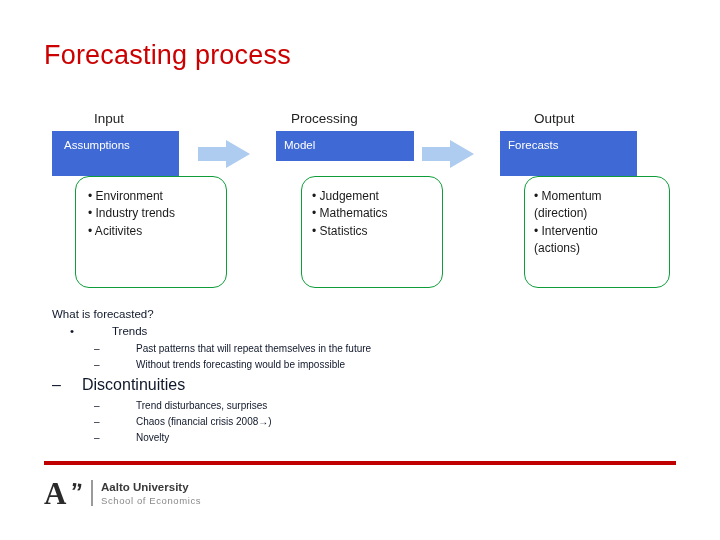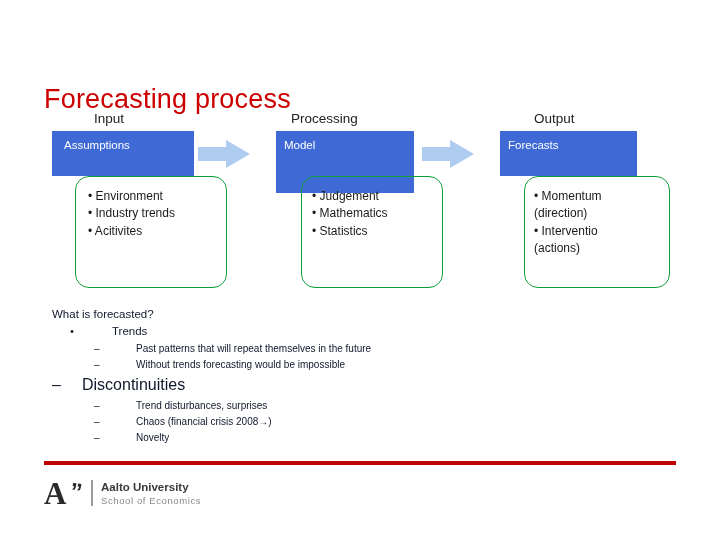--- a/index.html
+++ b/index.html
@@ -21,21 +21,20 @@
     height: 540px;
   }
   .title {
     position: absolute;
     left: 44px;
     top: 40px;
     font-size: 27px;
     color: #cc0000;
     letter-spacing: 0.2px;
     white-space: nowrap;
-    margin-top: 44px;
   }
 
   
   .col-header {
     position: absolute;
     font-size: 13.5px;
     color: #222222;
     white-space: nowrap;
   }
   #hdr-input   { left: 94px;  top: 111px; }
@@ -44,22 +43,22 @@
 
   
   .blue-box {
     position: absolute;
     background: #3f69d4;
     color: #ffffff;
     font-size: 11.5px;
     box-sizing: border-box;
     padding: 8px 0 0 8px;
   }
-  #blue-input  { left: 52px;  top: 131px; width: 142px; height: 45px; padding-left: 12px; }
-  #blue-proc   { left: 276px; top: 131px; width: 138px; height: 62px; }
+  #blue-input  { left: 52px;  top: 131px; width: 127px; height: 45px; padding-left: 12px; }
+  #blue-proc   { left: 276px; top: 131px; width: 138px; height: 30px; }
   #blue-output { left: 500px; top: 131px; width: 137px; height: 45px; }
 
   
   .arrow {
     position: absolute;
     width: 52px;
     height: 30px;
   }
   #arrow1 { left: 198px; top: 139px; }
   #arrow2 { left: 422px; top: 139px; }

